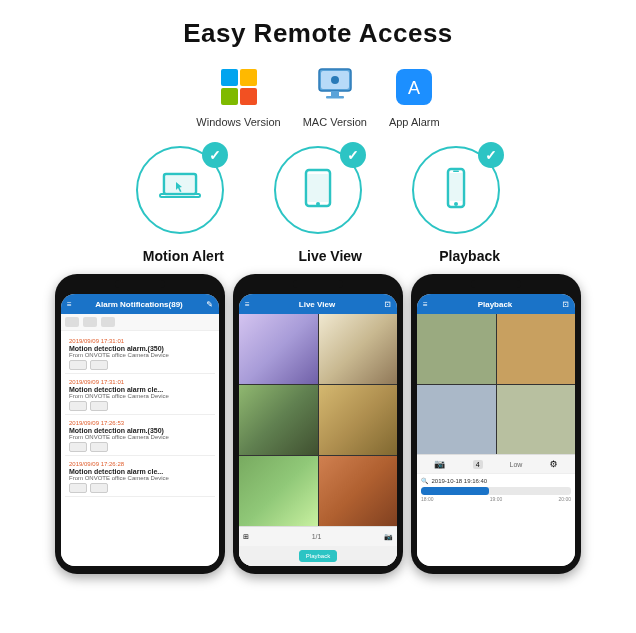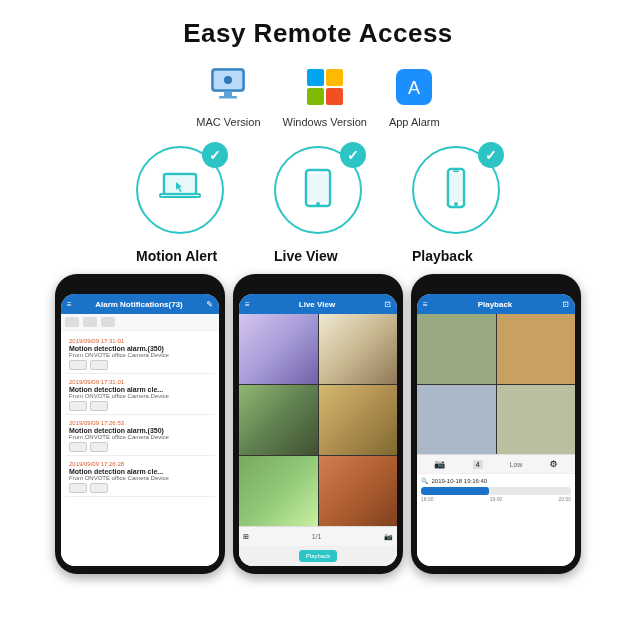--- a/index.html
+++ b/index.html
@@ -104,21 +104,21 @@
     }
 
     
     .feature-labels-row {
       display: flex;
       gap: 50px;
       margin-bottom: 10px;
     }
     .feature-label {
       width: 88px;
-      text-align: left;
+      text-align: right;
       font-size: 14px;
       font-weight: bold;
       color: #111;
     }
 
     
     .phones-row {
       display: flex;
       gap: 8px;
       align-items: flex-start;
@@ -337,48 +337,48 @@
 </head>
 <body>
 
 <div class="container">
 
   <h1 class="main-title">Easy Remote Access</h1>
 
   <div class="platform-row">
 
     <div class="platform-item">
-      <div class="platform-icon mac-icon">
-        <svg viewBox="0 0 44 44" fill="none" xmlns="http://www.w3.org/2000/svg">
-
-          <rect x="6" y="4" width="32" height="22" rx="3" fill="#5ba3d9" stroke="#2a7ab8" stroke-width="1.5"></rect>
-          <rect x="8" y="6" width="28" height="18" rx="2" fill="#b8daf8"></rect>
-
-          <rect x="18" y="26" width="8" height="5" fill="#5ba3d9"></rect>
-          <rect x="13" y="31" width="18" height="2.5" rx="1" fill="#5ba3d9"></rect>
-
-          <circle cx="22" cy="15" r="4" fill="#2a7ab8"></circle>
-        </svg>
-      </div>
-      <span class="platform-label">MAC Version</span>
-    </div>
-
-    <div class="platform-item">
       <div class="platform-icon windows-icon">
         <svg viewBox="0 0 40 40" fill="none" xmlns="http://www.w3.org/2000/svg">
           <rect x="2" y="2" width="17" height="17" rx="2" fill="#00a4ef"></rect>
           <rect x="21" y="2" width="17" height="17" rx="2" fill="#ffb900"></rect>
           <rect x="2" y="21" width="17" height="17" rx="2" fill="#7fba00"></rect>
           <rect x="21" y="21" width="17" height="17" rx="2" fill="#f25022"></rect>
         </svg>
       </div>
       <span class="platform-label">Windows Version</span>
     </div>
 
     <div class="platform-item">
+      <div class="platform-icon mac-icon">
+        <svg viewBox="0 0 44 44" fill="none" xmlns="http://www.w3.org/2000/svg">
+
+          <rect x="6" y="4" width="32" height="22" rx="3" fill="#5ba3d9" stroke="#2a7ab8" stroke-width="1.5"></rect>
+          <rect x="8" y="6" width="28" height="18" rx="2" fill="#b8daf8"></rect>
+
+          <rect x="18" y="26" width="8" height="5" fill="#5ba3d9"></rect>
+          <rect x="13" y="31" width="18" height="2.5" rx="1" fill="#5ba3d9"></rect>
+
+          <circle cx="22" cy="15" r="4" fill="#2a7ab8"></circle>
+        </svg>
+      </div>
+      <span class="platform-label">MAC Version</span>
+    </div>
+
+    <div class="platform-item">
       <div class="platform-icon appstore-icon">
         <svg viewBox="0 0 40 40" fill="none" xmlns="http://www.w3.org/2000/svg">
           <rect x="2" y="2" width="36" height="36" rx="8" fill="#1c8fff"></rect>
           <text x="20" y="27" text-anchor="middle" fill="white" font-size="18" font-family="Arial">A</text>
         </svg>
       </div>
       <span class="platform-label">App Alarm</span>
     </div>
 
   </div>
@@ -434,21 +434,21 @@
     <div class="feature-label">Playback</div>
   </div>
 
   <div class="phones-row">
 
     <div class="phone-mockup">
       <div class="phone-notch"></div>
       <div class="phone-screen">
         <div class="phone-header">
           <span>≡</span>
-          <span class="phone-header-title">Alarm Notifications(73)</span>
+          <span class="phone-header-title">Alarm Notifications(89)</span>
           <span>✎</span>
         </div>
         <div class="phone-body">
           <div class="alarm-filter-row">
             <div class="alarm-filter-icon"></div>
             <div class="alarm-filter-icon"></div>
             <div class="alarm-filter-icon"></div>
           </div>
           <div class="alarm-list">
             <div class="alarm-entry">

